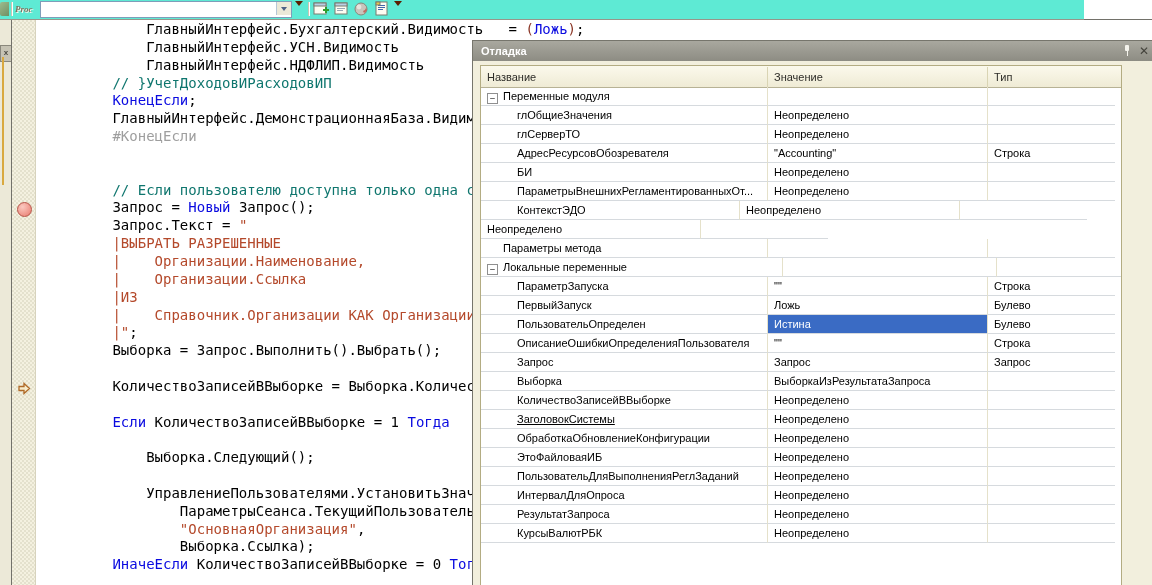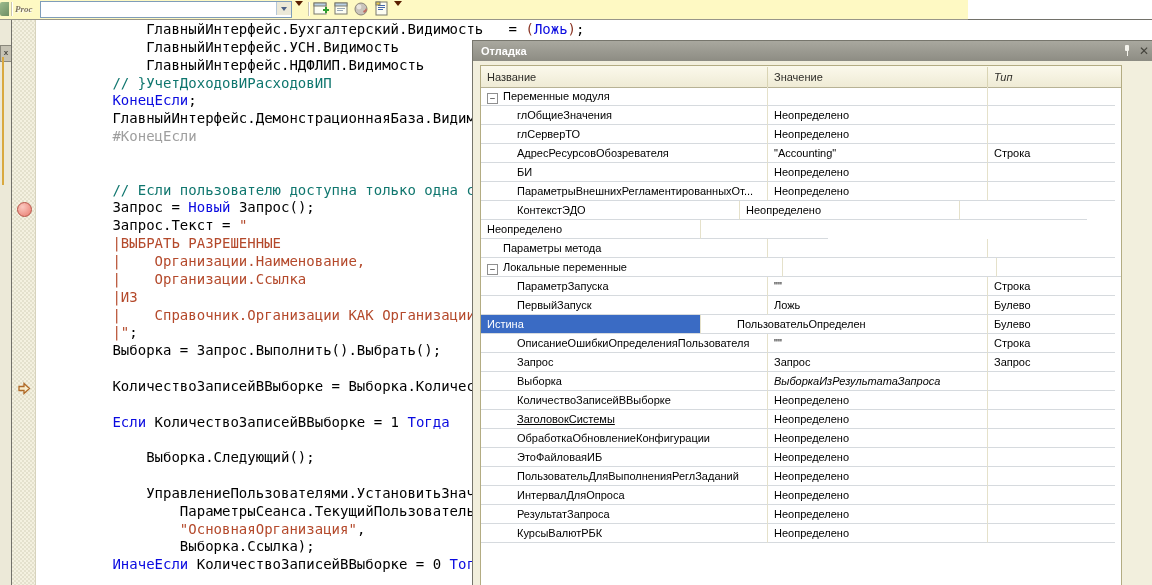--- a/index.html
+++ b/index.html
@@ -1,21 +1,21 @@
 <!DOCTYPE html>
 <html><head>
 <meta charset="utf-8">
 <style>
   html,body{margin:0;padding:0;}
   body{width:1152px;height:585px;overflow:hidden;position:relative;
        background:#ffffff;font-family:"Liberation Sans",sans-serif;}
 
   
-  .toolbar{position:absolute;left:0;top:0;width:968px;height:19px;
-           background:#fef9c3;border-bottom:1px solid #98968a;z-index:3;}
+  .toolbar{position:absolute;left:0;top:0;width:1084px;height:19px;
+           background:#5eead4;border-bottom:1px solid #98968a;z-index:3;}
   .tb-part-icon{position:absolute;left:0;top:2px;width:9px;height:14px;
            background:linear-gradient(135deg,#9dbb8e,#6f8f63);border-radius:2px 0 0 2px;}
   .tb-sep{position:absolute;top:2px;width:1px;height:14px;background:#c9c5b2;border-right:1px solid #fff;}
   .proc-icon{position:absolute;left:15px;top:2px;width:22px;height:14px;
            font:italic bold 9px/14px "Liberation Serif",serif;color:#7d7460;
            text-shadow:1px 1px 0 #fbf9ee;}
   .combo{position:absolute;left:40px;top:1px;width:250px;height:15px;background:#fff;
            border:1px solid #7f9db9;}
   .combo .val{position:absolute;left:3px;top:1px;font:11px/13px "Liberation Sans",sans-serif;color:#000;}
   .combo .btn{position:absolute;right:0;top:0;width:14px;height:13px;background:#ece9d8;
@@ -72,21 +72,21 @@
   .dbg-pin .head{position:absolute;left:2px;top:0;width:4px;height:6px;background:#f4f3ec;border-radius:1px;}
   .dbg-pin .stem{position:absolute;left:3.5px;top:6px;width:1px;height:5px;background:#f4f3ec;}
 
   .dbg-body{position:absolute;left:0;top:20px;right:0;bottom:0;background:#f2efdd;}
   .grid{position:absolute;left:7px;top:4px;width:642px;bottom:0;background:#fff;
         border:1px solid #b3ac82;border-bottom:none;box-sizing:border-box;}
   .grid-header{height:21px;display:flex;
         background:linear-gradient(#fbf9ec,#efebd5);border-bottom:1px solid #b7b295;align-items:center;}
   .gh-cell{box-sizing:border-box;border-right:1px solid #d9d4b3;
         font:11px/20px "Liberation Sans",sans-serif;color:#2e2d28;padding-left:6px;}
-  .gh-cell:last-child{border-right:none;font-style:italic;}
+  .gh-cell:last-child{border-right:none;}
   .grid-rows{position:absolute;left:0;top:21px;right:0;bottom:0;overflow:hidden;}
   .g-row{height:19px;display:flex;box-sizing:border-box;}
   .g-cell{box-sizing:border-box;height:19px;border-right:1px solid #e5e1ca;border-bottom:1px solid #d6dade;
         font:11px/18px "Liberation Sans",sans-serif;color:#000;white-space:nowrap;overflow:hidden;}
   .g-cell.last{border-right:none;}
   .g-cell.sel{background:#3a6bc4;color:#fff;}
   .tree-toggle{display:inline-block;width:9px;height:9px;border:1px solid #8f8f8f;background:#fff;
         font:9px/8px "DejaVu Sans Mono",monospace;color:#3c3c3c;text-align:center;
         margin:0 5px 0 6px;vertical-align:-1px;}
 </style>
@@ -227,37 +227,37 @@
             <div class="g-cell" style="width: 287px; padding-left: 36px;">ПараметрЗапуска</div>
             <div class="g-cell" style="width: 220px; padding-left: 6px;">""</div>
             <div class="g-cell last" style="width: 127px; padding-left: 6px;">Строка</div>
           </div>
           <div class="g-row">
             <div class="g-cell" style="width: 287px; padding-left: 36px;">ПервыйЗапуск</div>
             <div class="g-cell" style="width: 220px; padding-left: 6px;">Ложь</div>
             <div class="g-cell last" style="width: 127px; padding-left: 6px;">Булево</div>
           </div>
           <div class="g-row">
+            <div class="g-cell" style="width: 287px; padding-left: 36px;">ПользовательОпределен</div>
             <div class="g-cell sel" style="width: 220px; padding-left: 6px;">Истина</div>
-            <div class="g-cell" style="width: 287px; padding-left: 36px;">ПользовательОпределен</div>
             <div class="g-cell last" style="width: 127px; padding-left: 6px;">Булево</div>
           </div>
           <div class="g-row">
             <div class="g-cell" style="width: 287px; padding-left: 36px;">ОписаниеОшибкиОпределенияПользователя</div>
             <div class="g-cell" style="width: 220px; padding-left: 6px;">""</div>
             <div class="g-cell last" style="width: 127px; padding-left: 6px;">Строка</div>
           </div>
           <div class="g-row">
             <div class="g-cell" style="width: 287px; padding-left: 36px;">Запрос</div>
             <div class="g-cell" style="width: 220px; padding-left: 6px;">Запрос</div>
             <div class="g-cell last" style="width: 127px; padding-left: 6px;">Запрос</div>
           </div>
           <div class="g-row">
             <div class="g-cell" style="width: 287px; padding-left: 36px;">Выборка</div>
-            <div class="g-cell" style="width: 220px; padding-left: 6px; font-style: italic;">ВыборкаИзРезультатаЗапроса</div>
+            <div class="g-cell" style="width: 220px; padding-left: 6px;">ВыборкаИзРезультатаЗапроса</div>
             <div class="g-cell last" style="width: 127px; padding-left: 6px;"></div>
           </div>
           <div class="g-row">
             <div class="g-cell" style="width: 287px; padding-left: 36px;">КоличествоЗаписейВВыборке</div>
             <div class="g-cell" style="width: 220px; padding-left: 6px;">Неопределено</div>
             <div class="g-cell last" style="width: 127px; padding-left: 6px;"></div>
           </div>
           <div class="g-row">
             <div class="g-cell" style="width: 287px; padding-left: 36px; text-decoration: underline;">ЗаголовокСистемы</div>
             <div class="g-cell" style="width: 220px; padding-left: 6px;">Неопределено</div>

